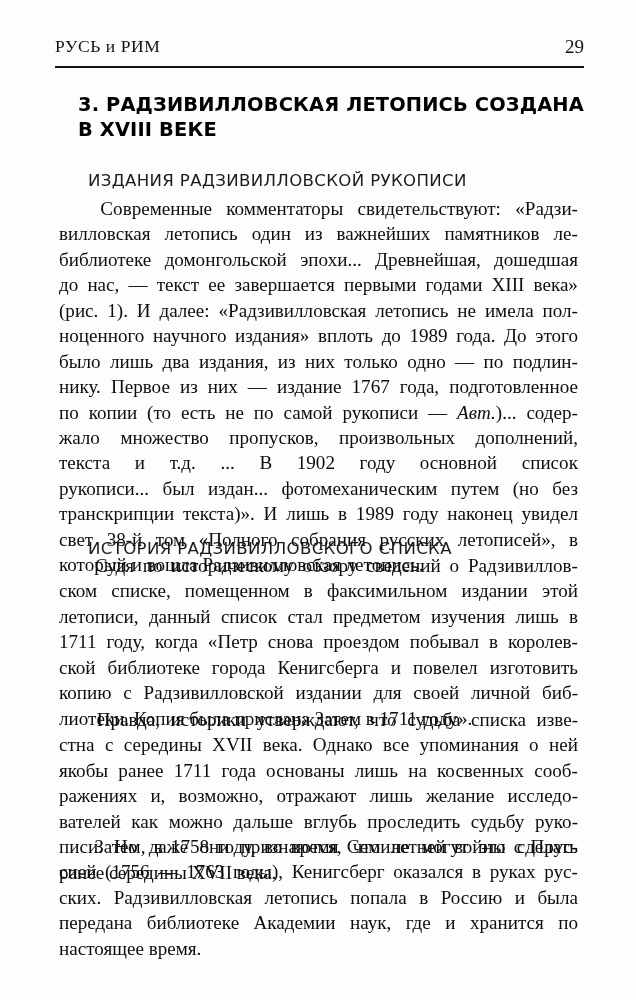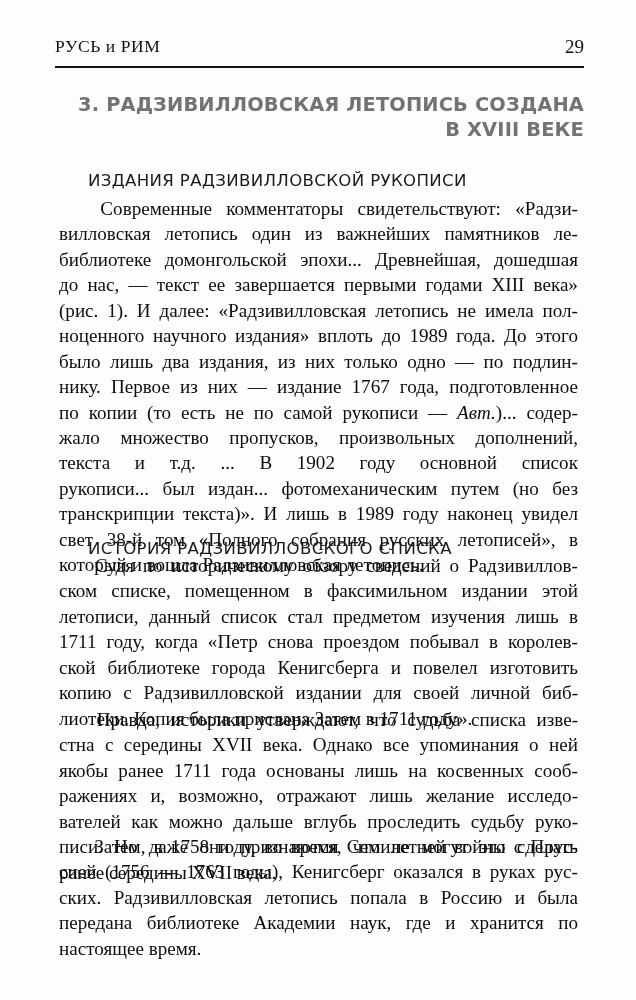--- a/index.html
+++ b/index.html
@@ -59,22 +59,21 @@
   .chapter-title {
     position: absolute;
     left: 78px;
     right: 52px;
     top: 79px;
     font-family: "DejaVu Sans", "Liberation Sans", sans-serif;
     font-weight: 700;
     font-size: 19.4px;
     line-height: 25px;
     letter-spacing: 0.15px;
-    color: #737373;
-    text-align: right;
+    color: #000000;
   }
   .chapter-title .tl {
     display: block;
     white-space: nowrap;
   }
 
   
   .section-head {
     position: absolute;
     left: 88px;

